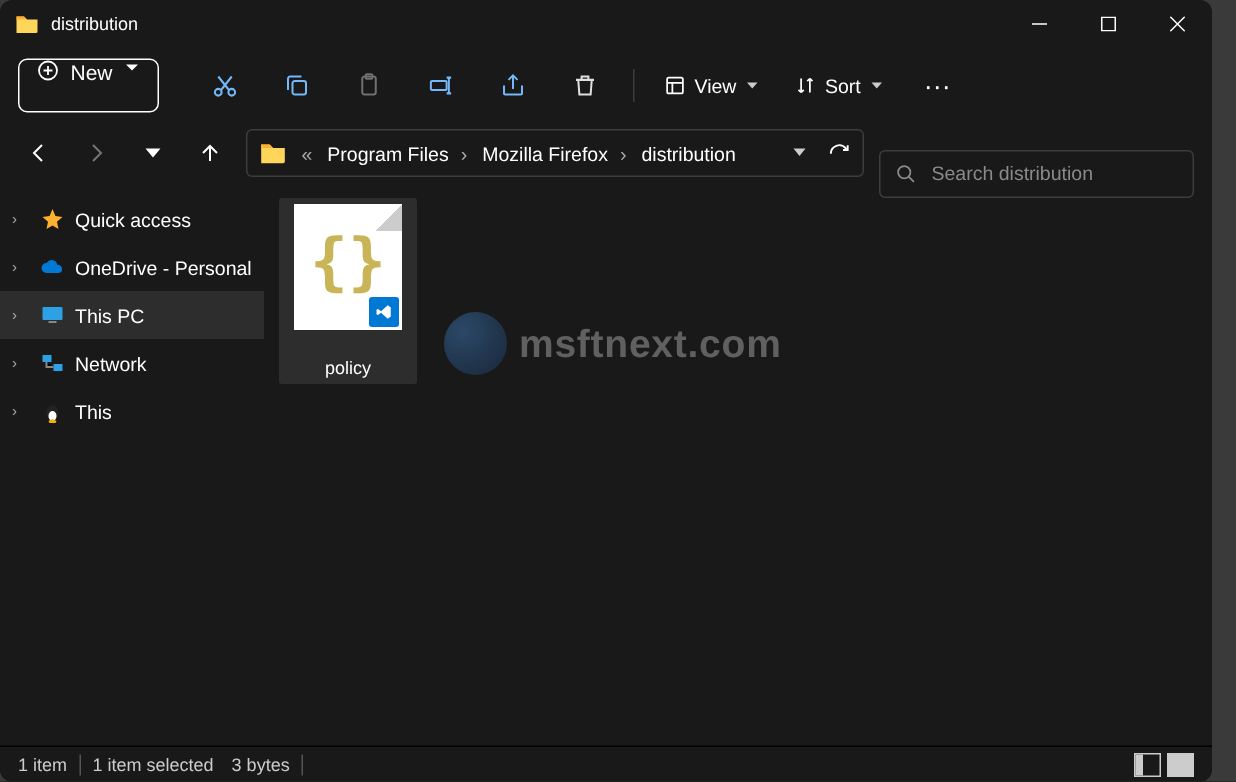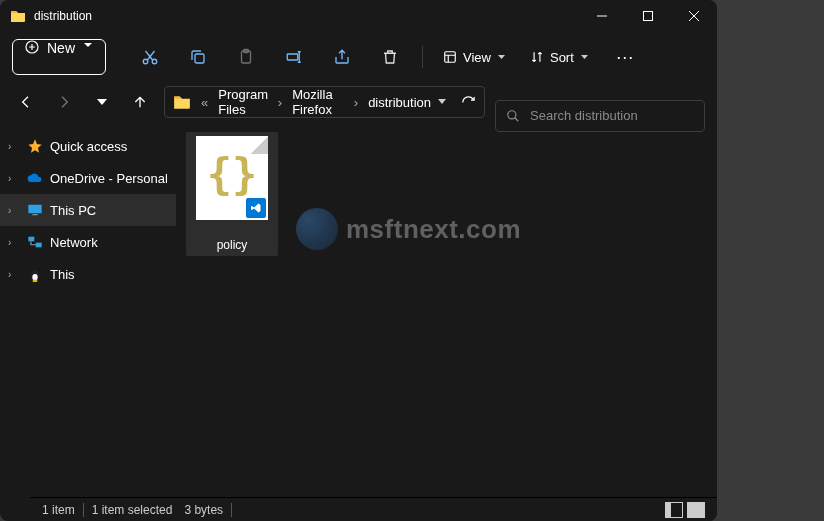--- a/index.html
+++ b/index.html
@@ -1,17 +1,17 @@
 <!DOCTYPE html>
 <html><head>
 <meta charset="utf-8">
 <style>
 * { margin:0; padding:0; box-sizing:border-box; font-family:"Segoe UI",sans-serif; -webkit-user-select:none; user-select:none; }
 body { background:#3a3a3a; }
-.window { width:717px; height:521px; background:#191919; display:flex; flex-direction:column; border-radius:8px; overflow:hidden; position:relative;}
+.window { width:808px; height:521px; background:#191919; display:flex; flex-direction:column; border-radius:8px; overflow:hidden; position:relative;}
 .titlebar { height:32px; display:flex; align-items:center; padding-left:10px; color:#fff; font-size:12px; }
 .titlebar .icon { width:16px; height:16px; margin-right:8px; }
 .title-spacer { flex:1; }
 .win-btns { display:flex; height:32px; }
 .win-btn { width:46px; display:flex; align-items:center; justify-content:center; color:#fff; }
 .toolbar { height:50px; display:flex; align-items:center; gap:8px; padding:0 12px; }
 .new-btn { height:36px; border:1.5px solid #fff; border-radius:6px; display:flex; align-items:flex-start; padding:0 12px; gap:8px; color:#fff; font-size:14px; }
 .tool { width:40px; height:36px; display:flex; align-items:center; justify-content:center; color:#74b8f9; }
 .tool.dim { color:#707070; }
 .tool.white { color:#e0e0e0; }
@@ -33,21 +33,21 @@
 .content { flex:1; position:relative; padding:10px; display:flex; align-items:flex-start; }
 .file { width:92px; display:flex; flex-direction:column; align-items:center; gap:6px; padding:4px; background:#2d2d2d; border-radius:2px; }
 .file-icon { width:72px; height:84px; background:#fff; position:relative; }
 .file-icon::before { content:""; position:absolute; top:0; right:0; width:18px; height:18px; background:linear-gradient(135deg,#fff 50%,#ccc 50%); }
 .json-braces { position:absolute; top:50%; left:50%; transform:translate(-50%,-58%); font-size:42px; font-weight:600; color:#c9b458; font-family:monospace;}
 .vscode-badge { position:absolute; bottom:2px; right:2px; width:20px; height:20px; background:#0078d4; border-radius:2px; display:flex; align-items:center; justify-content:center;}
 .file-label { color:#fff; font-size:12px;margin-top:12px; }
 .watermark { position:absolute; top:86px; left:120px; display:flex; align-items:center; gap:8px; opacity:0.55; pointer-events:none;}
 .watermark-globe { width:42px; height:42px; border-radius:50%; background:radial-gradient(circle at 30% 30%, #3a6fa8, #183251); }
 .watermark-text { font-size:26px; color:#9a9a9a; letter-spacing:0.5px;font-weight:bold; }
-.status { height:24px; background:#191919; border-top:1px solid #000; display:flex; align-items:center; padding:0 12px; color:#ccc; font-size:12px; gap:8px;margin-left:30px;}
+.status { height:24px; background:#191919; border-top:1px solid #000; display:flex; align-items:center; padding:0 12px; color:#ccc; font-size:12px; gap:8px;}
 .status-sep { width:1px; height:14px; background:#555; }
 .status-tail { margin-left:auto; display:flex; gap:4px; }
 .view-icon { width:18px; height:16px; border:1px solid #ccc; display:flex; }
 .view-icon.details::before { content:""; width:5px; background:#ccc; }
 svg { display:block; }
 </style>
 </head>
 <body>
 
 <div class="window">

